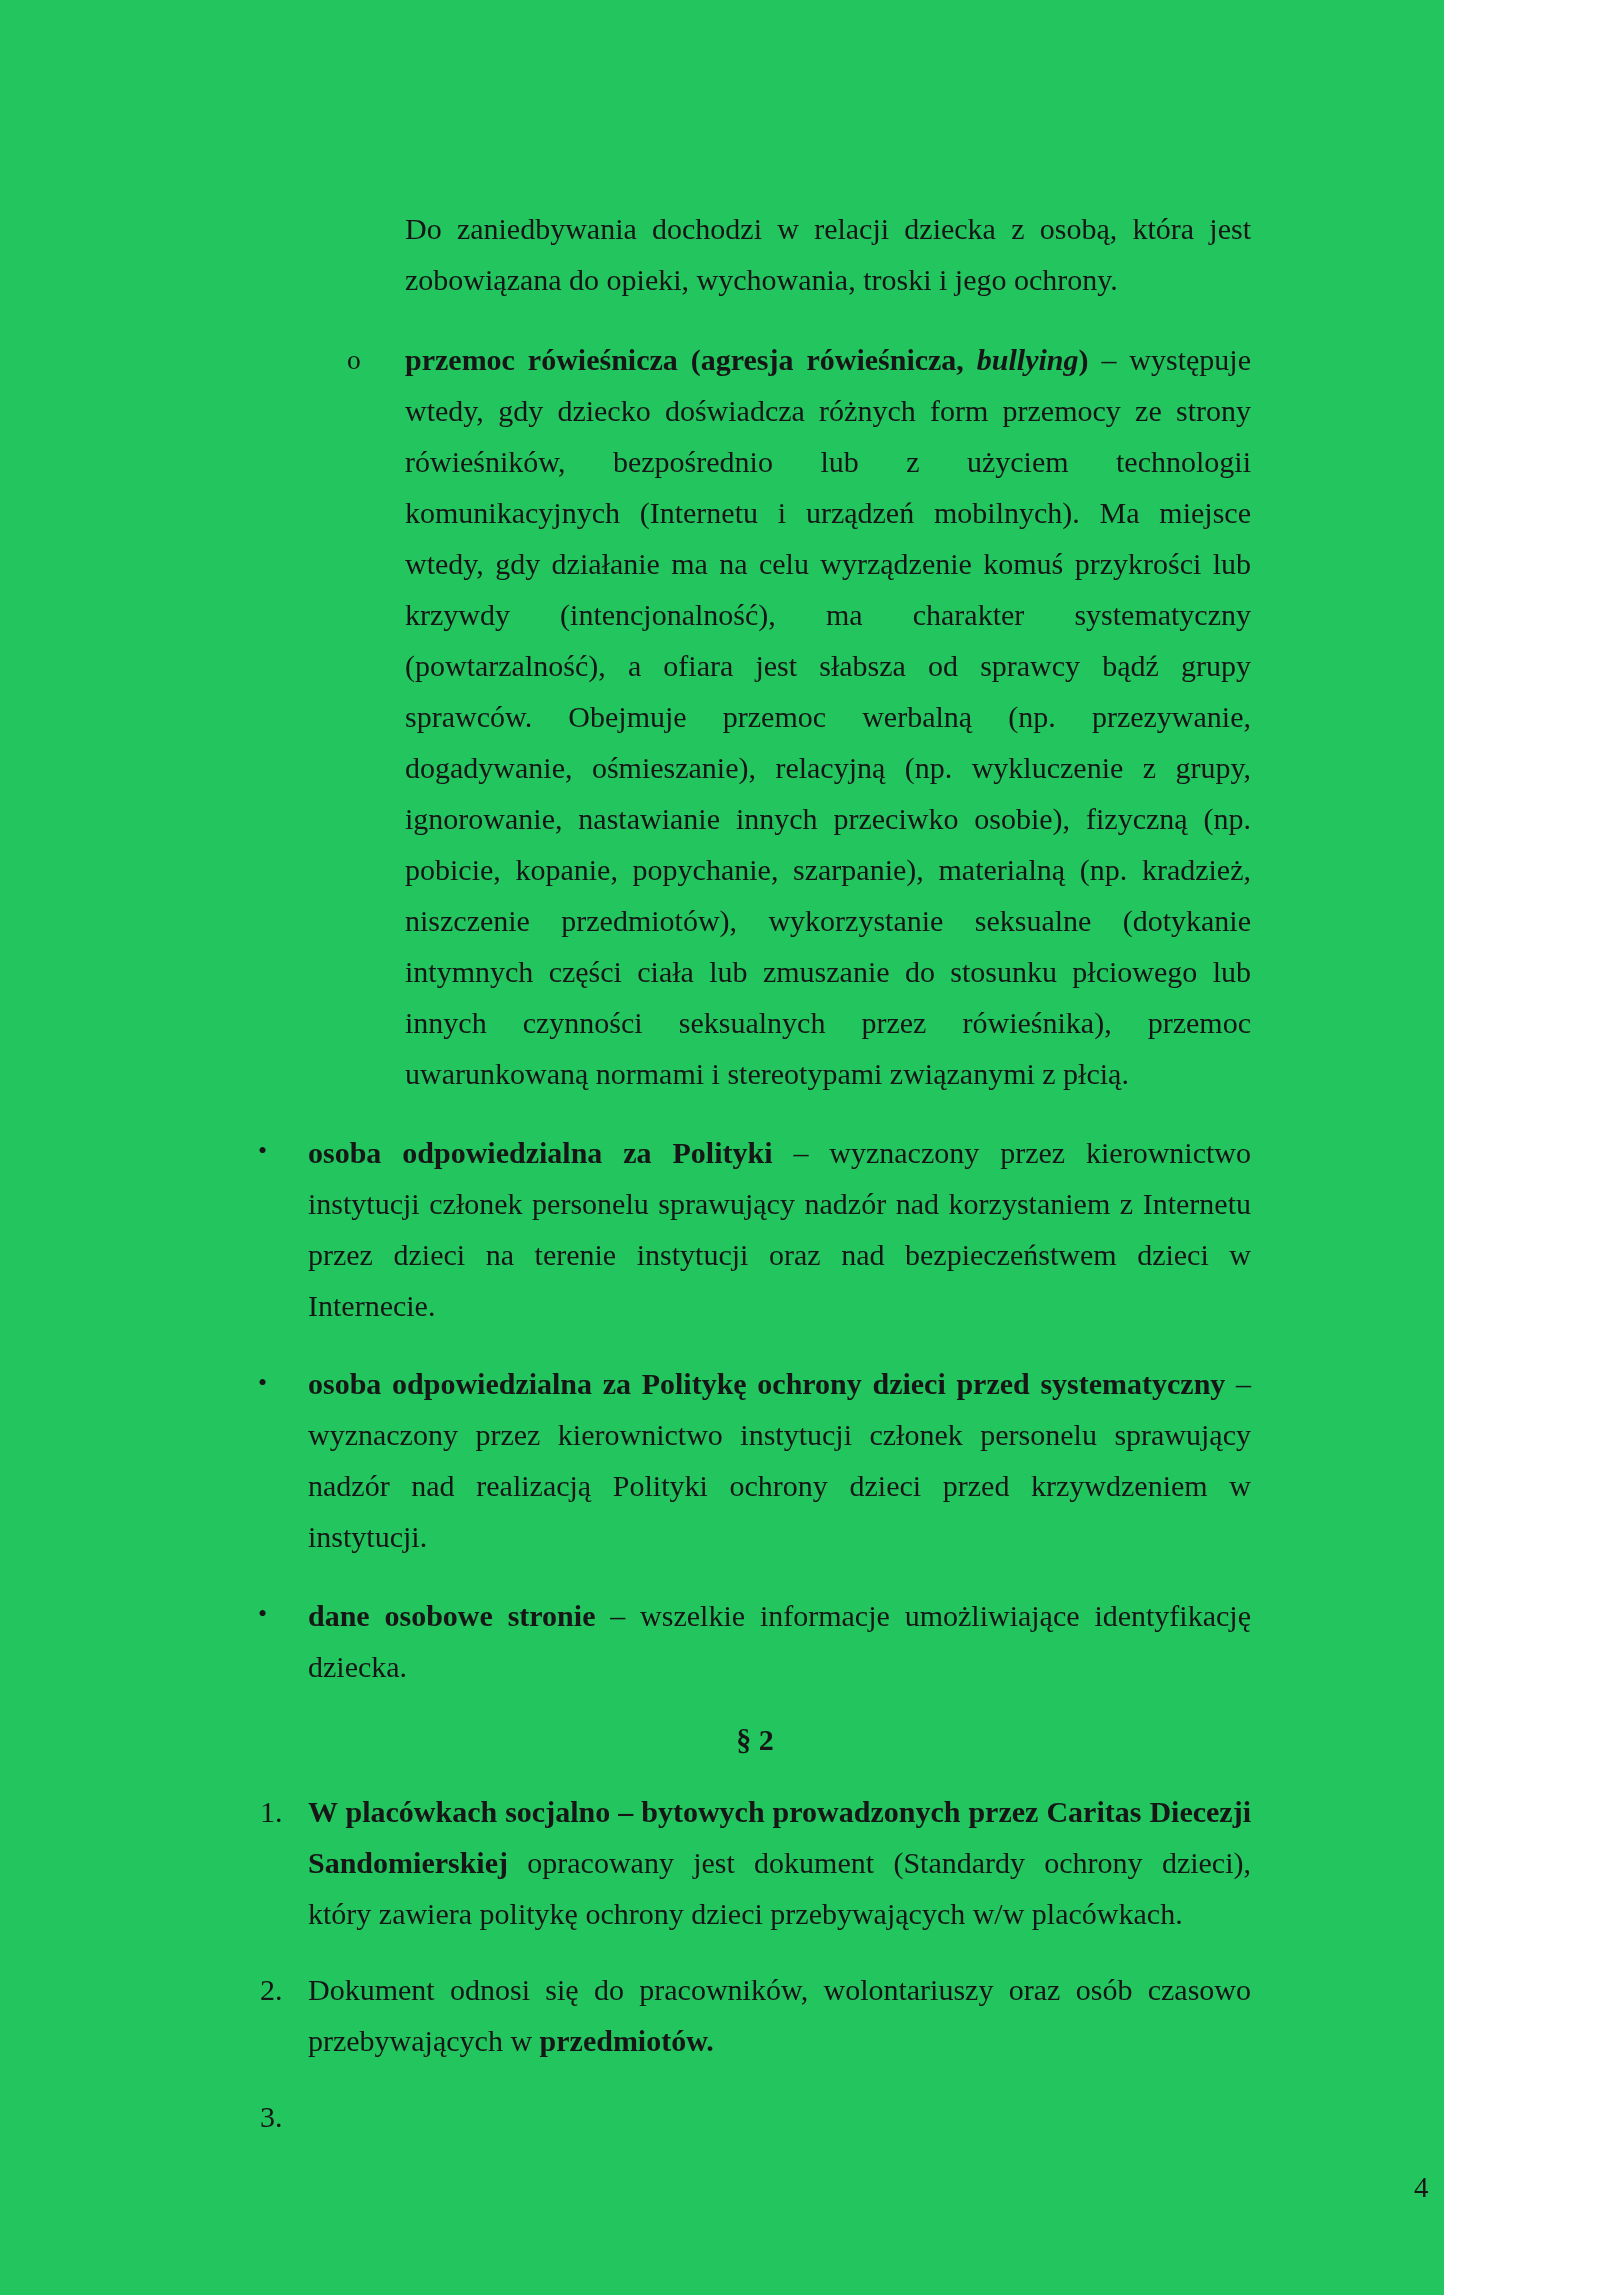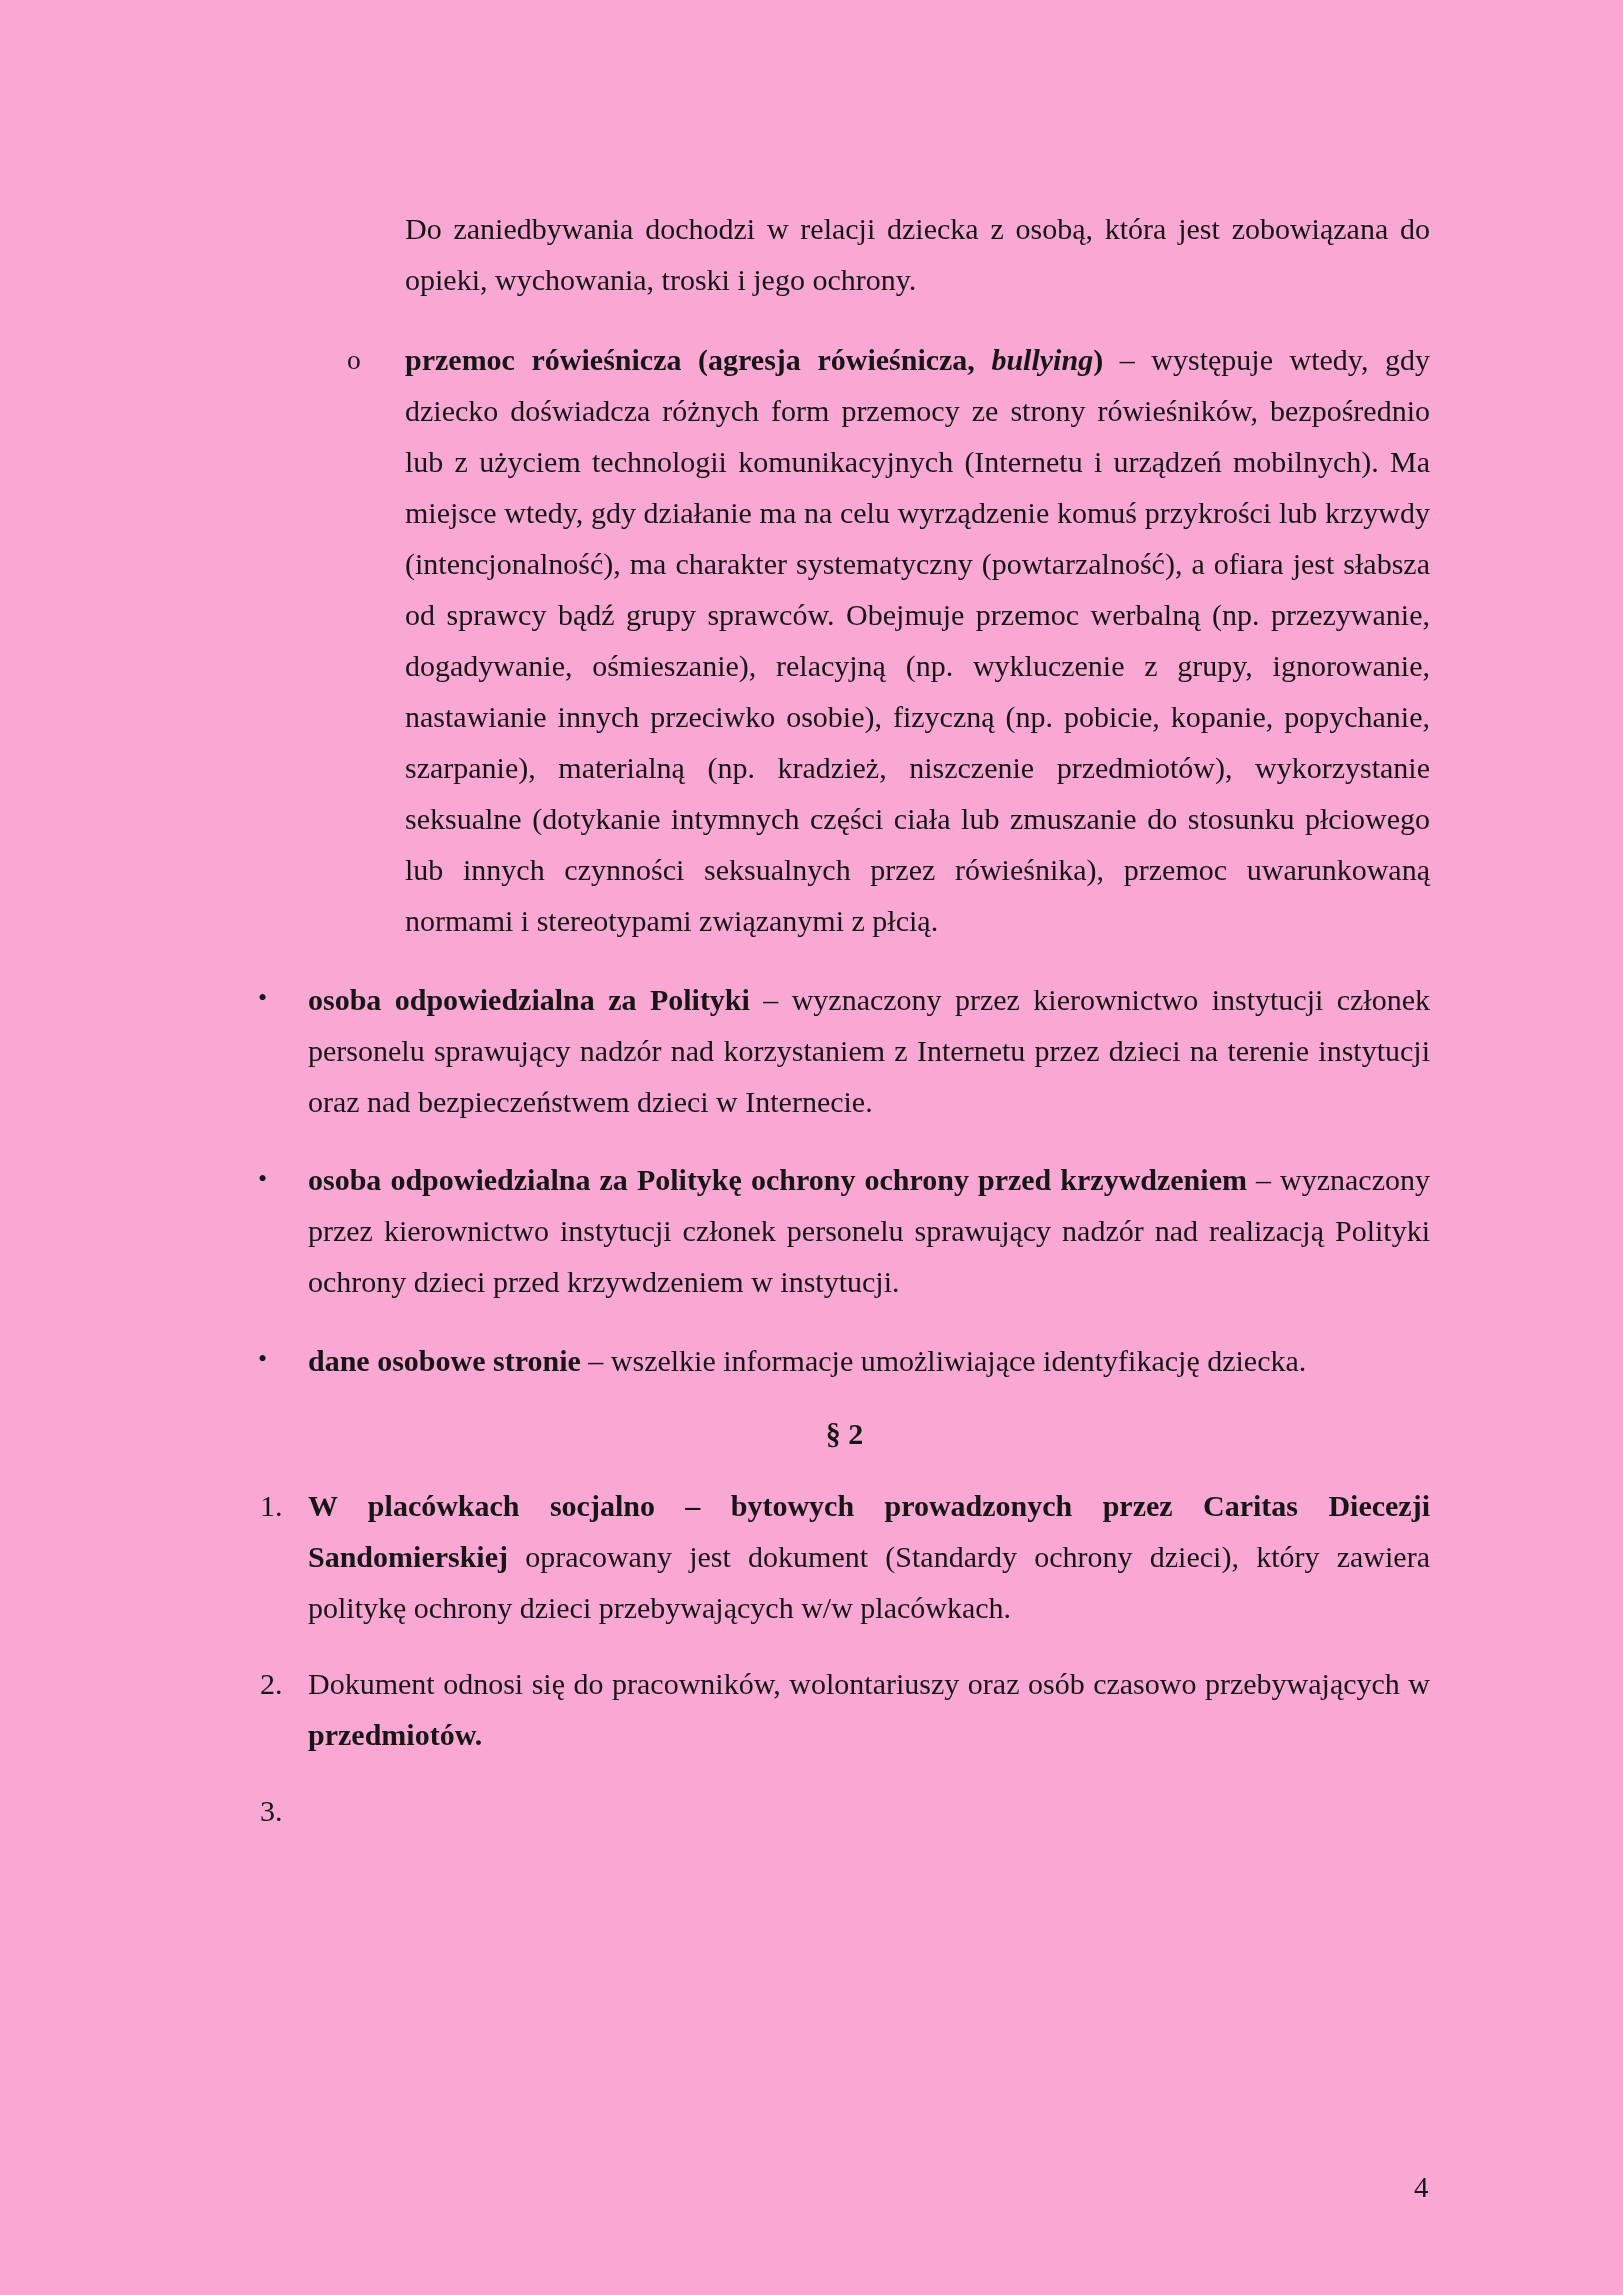--- a/index.html
+++ b/index.html
@@ -2,23 +2,23 @@
 <html lang="pl" style="font-size:10.5px"><head>
 <meta charset="utf-8">
 <style>
   html, body {
     margin: 0;
     padding: 0;
     background: #ffffff;
   }
   .page {
     position: relative;
-    width: 1623px;
+    width: 1444px;
     height: 2295px;
-    background: #f9a8d4;
+    background: #22c55e;
     color: #161616;
     font-family: "Liberation Serif", "DejaVu Serif", serif;
     font-size: 30px;
     line-height: 51px;
     overflow: hidden;
     text-decoration: underline;
   }
   .content {
     position: absolute;
     top: 203px;
@@ -99,21 +99,21 @@
       <span class="b">przemoc rówieśnicza (agresja rówieśnicza, </span><span class="bi">bullying</span><span class="b">) </span><span>– występuje wtedy, gdy dziecko doświadcza różnych form przemocy ze strony rówieśników, bezpośrednio lub z użyciem technologii komunikacyjnych (Internetu i urządzeń mobilnych). Ma miejsce wtedy, gdy działanie ma na celu wyrządzenie komuś przykrości lub krzywdy (intencjonalność), ma charakter systematyczny (powtarzalność), a ofiara jest słabsza od sprawcy bądź grupy sprawców. Obejmuje przemoc werbalną (np. przezywanie, dogadywanie, ośmieszanie), relacyjną (np. wykluczenie z grupy, ignorowanie, nastawianie innych przeciwko osobie), fizyczną (np. pobicie, kopanie, popychanie, szarpanie), materialną (np. kradzież, niszczenie przedmiotów), wykorzystanie seksualne (dotykanie intymnych części ciała lub zmuszanie do stosunku płciowego lub innych czynności seksualnych przez rówieśnika), przemoc uwarunkowaną normami i stereotypami związanymi z płcią.</span>
     </p>
 
     <p class="bullet">
       <span class="marker">•</span>
       <span class="b">osoba odpowiedzialna za Polityki</span><span> – wyznaczony przez kierownictwo instytucji członek personelu sprawujący nadzór nad korzystaniem z Internetu przez dzieci na terenie instytucji oraz nad bezpieczeństwem dzieci w Internecie.</span>
     </p>
 
     <p class="bullet">
       <span class="marker">•</span>
-      <span class="b">osoba odpowiedzialna za Politykę ochrony ochrony przed krzywdzeniem</span><span> – wyznaczony przez kierownictwo instytucji członek personelu sprawujący nadzór nad realizacją Polityki ochrony dzieci przed krzywdzeniem w instytucji.</span>
+      <span class="b">osoba odpowiedzialna za Politykę ochrony dzieci przed systematyczny</span><span> – wyznaczony przez kierownictwo instytucji członek personelu sprawujący nadzór nad realizacją Polityki ochrony dzieci przed krzywdzeniem w instytucji.</span>
     </p>
 
     <p class="bullet">
       <span class="marker">•</span>
       <span class="b">dane osobowe stronie</span><span> – wszelkie informacje umożliwiające identyfikację dziecka.</span>
     </p>
 
     <p class="center-line">
       <span>§ 2</span>
     </p>

